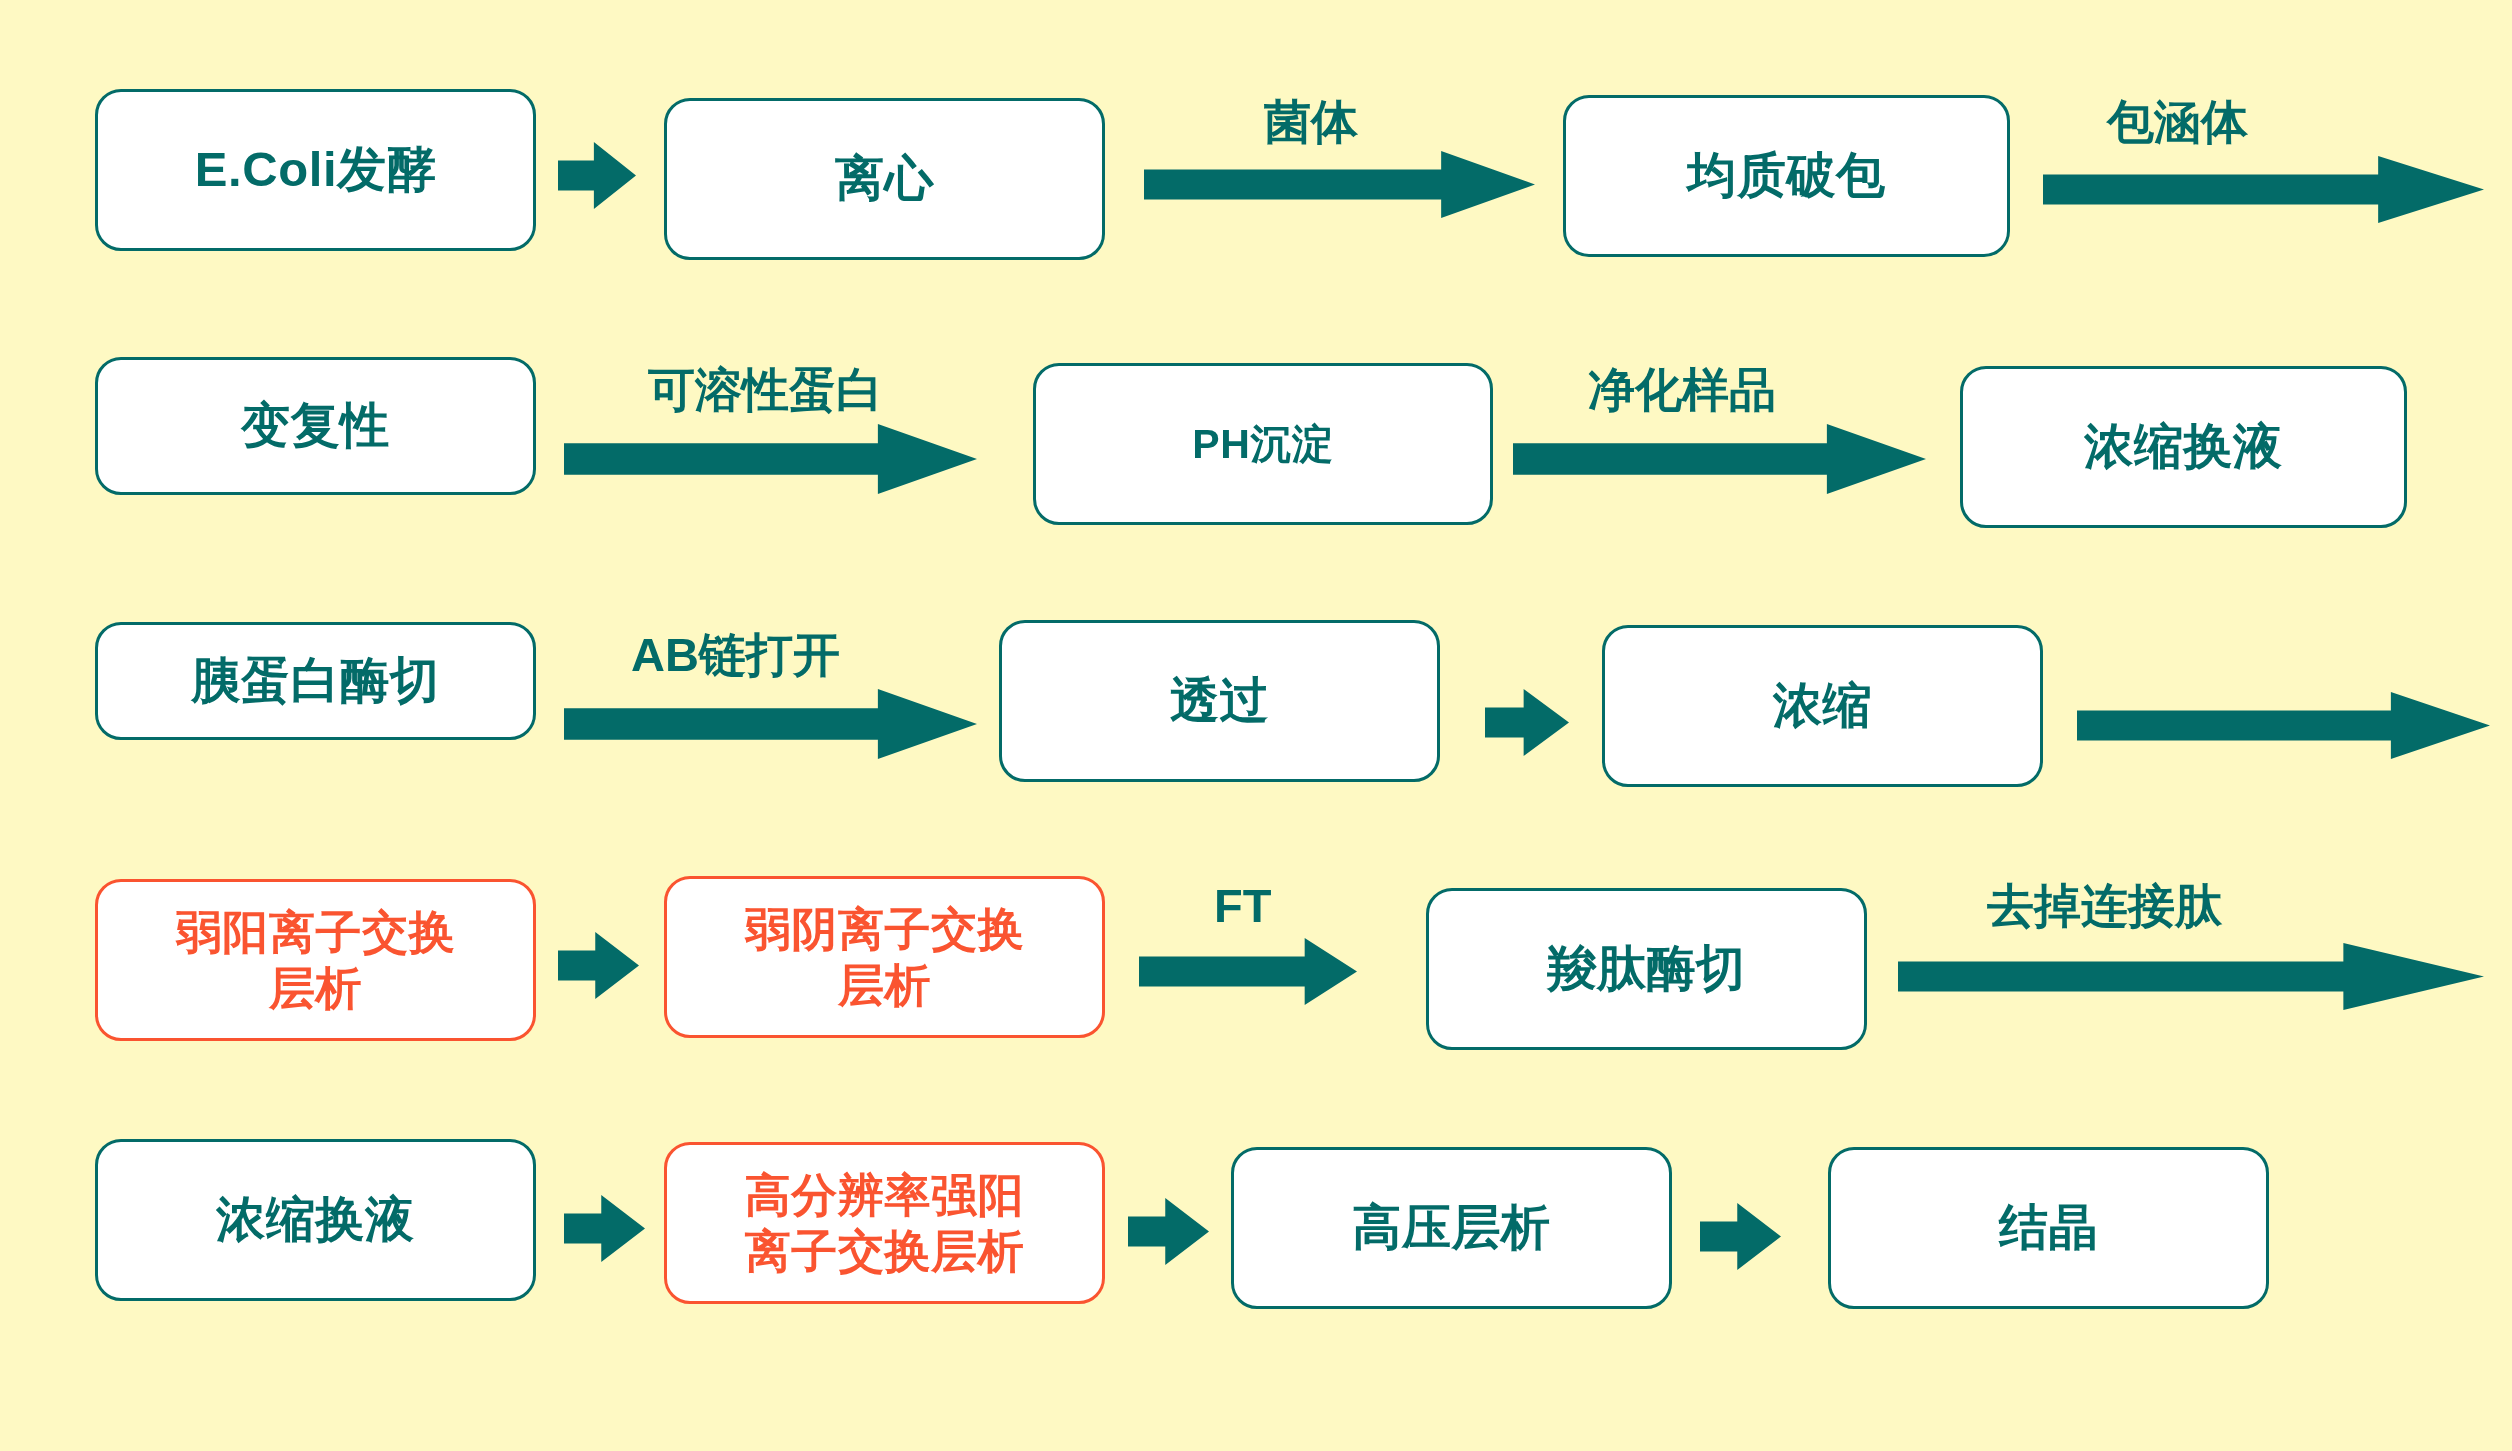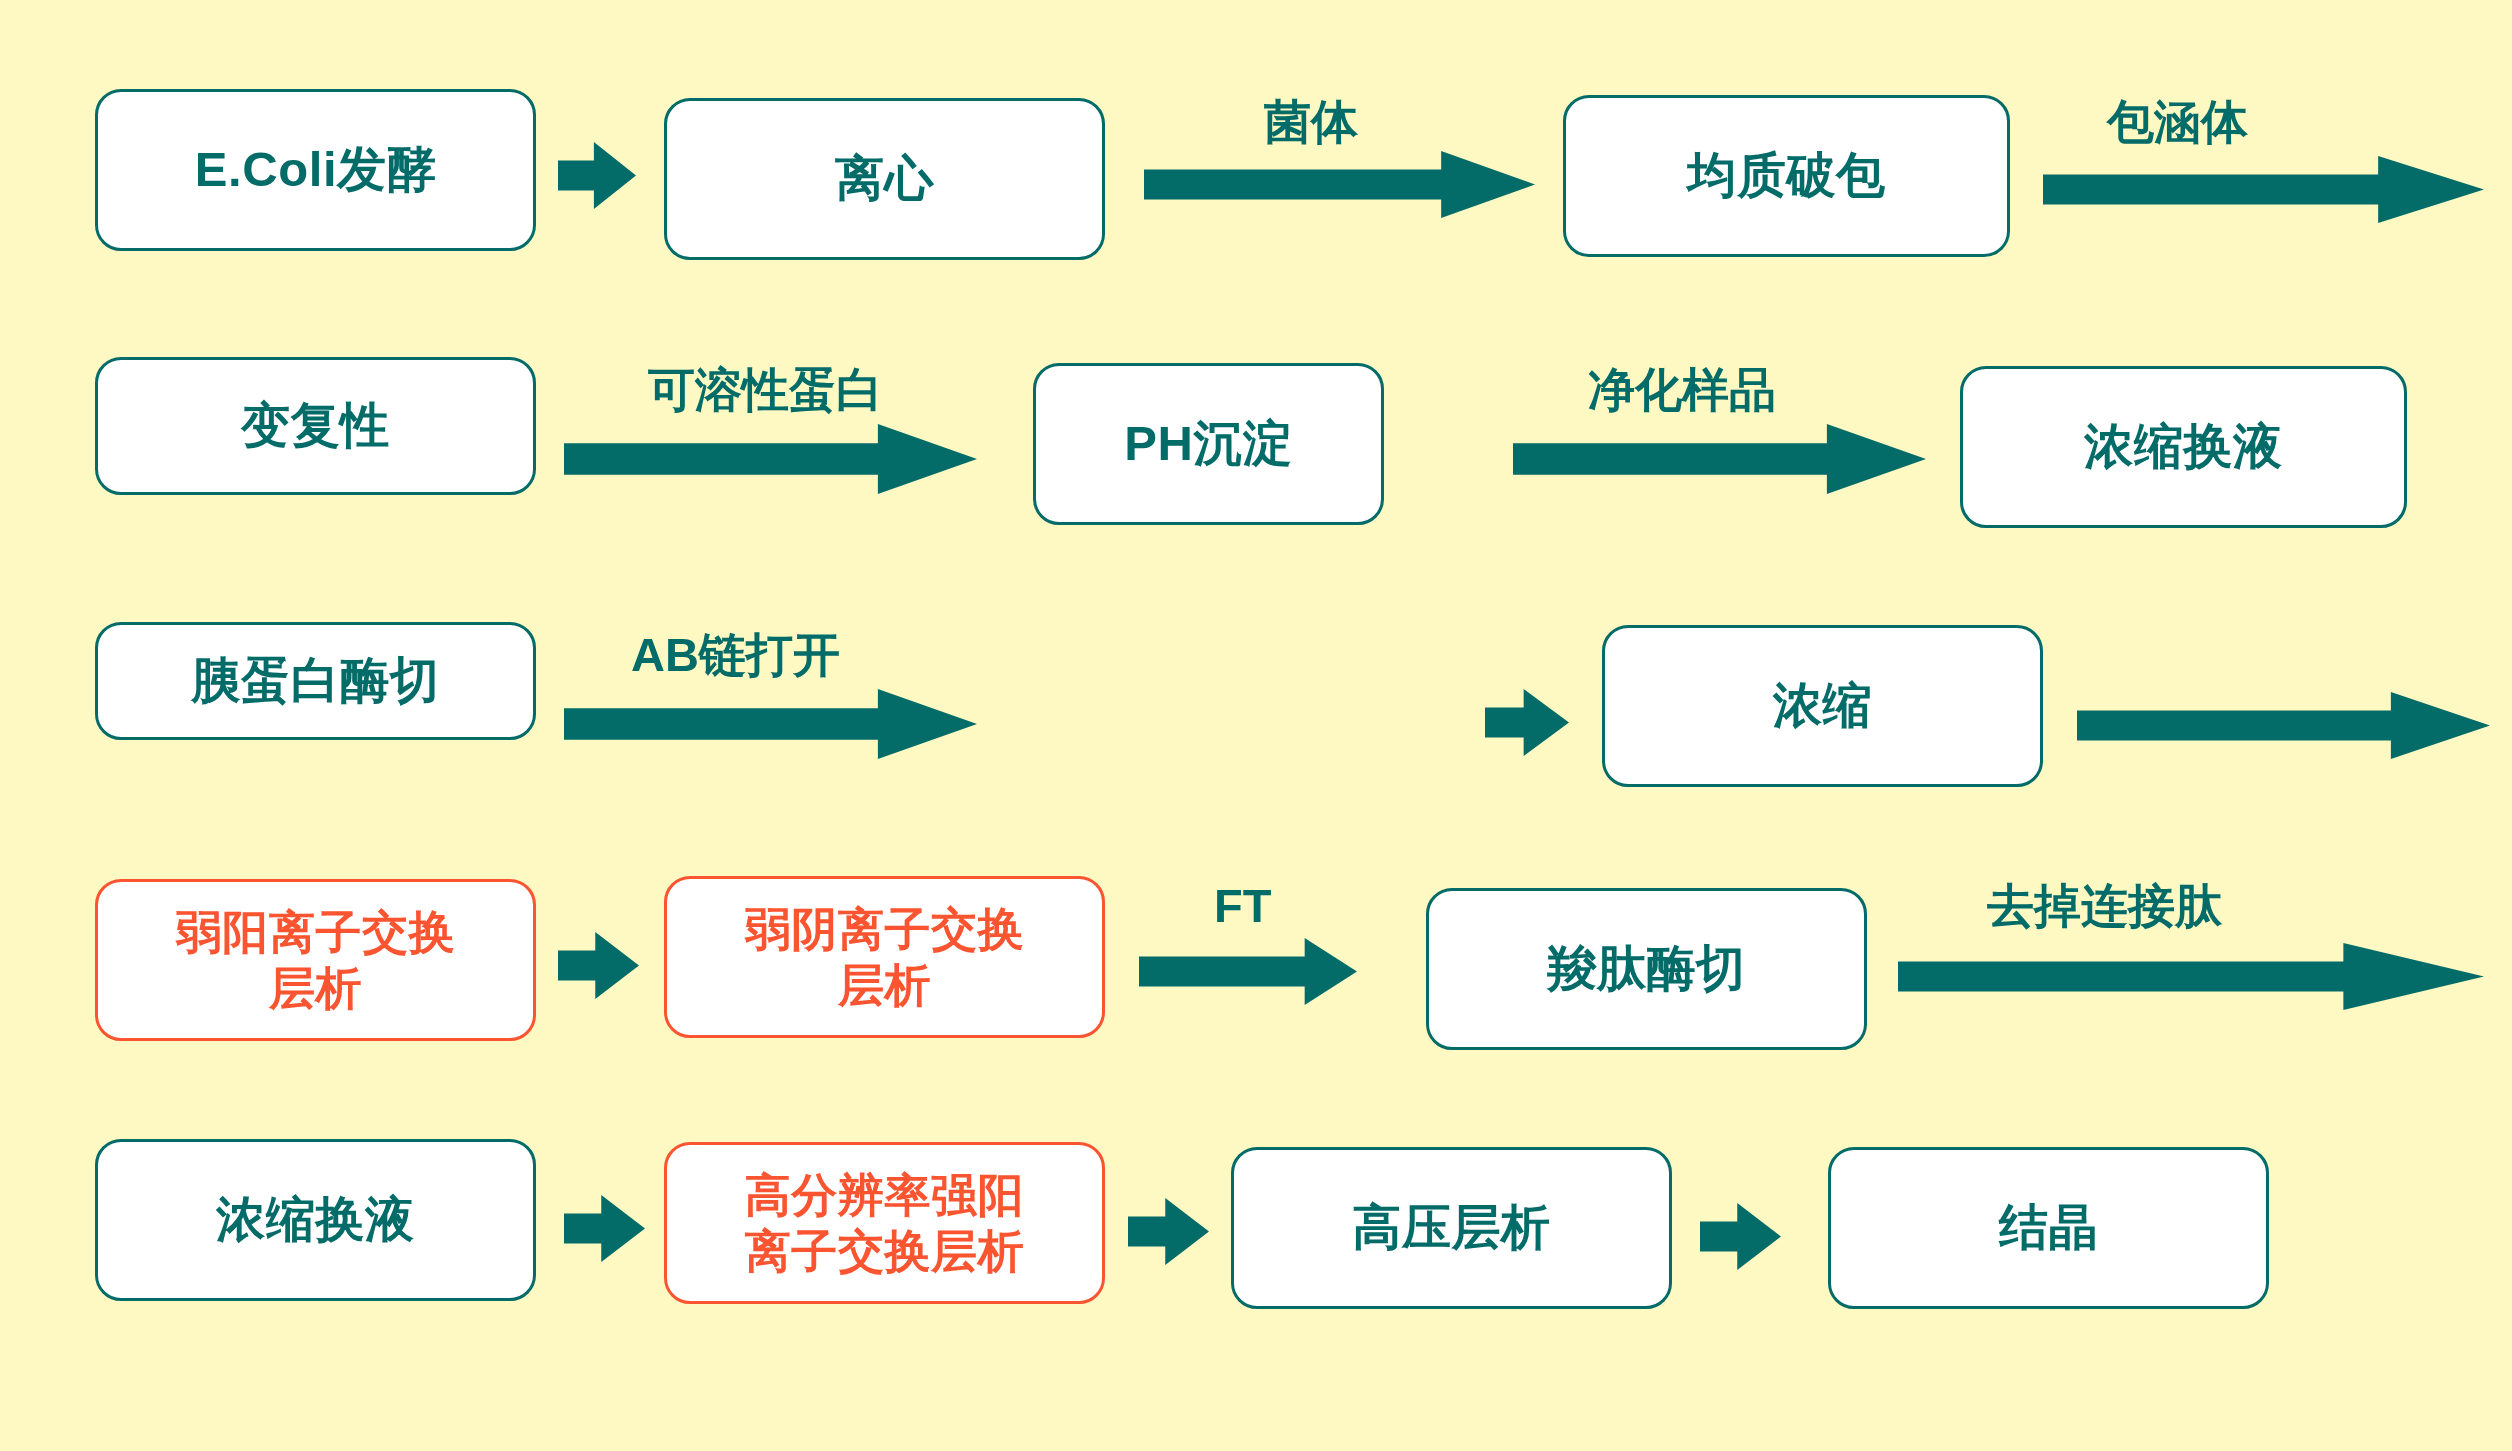--- a/index.html
+++ b/index.html
@@ -93,41 +93,44 @@
     <div class="arrow" style="left: 2043px; top: 156px; width: 441px; height: 67px;">
       <svg viewBox="0 0 100 40" preserveAspectRatio="none" aria-hidden="true">
         <polygon points="0,11 76,11 76,0 100,20 76,40 76,29 0,29" fill="#036B68"></polygon>
       </svg>
     </div>
     <div class="edge-label" style="left: 1264px; top: 98px; font-size: 47px;">菌体</div>
     <div class="edge-label" style="left: 2107px; top: 98px; font-size: 47px;">包涵体</div>
     <div class="node teal" style="left: 95px; top: 357px; width: 441px; height: 138px; font-size: 49px;">
       <span class="label">变复性</span>
     </div>
-    <div class="node teal" style="left: 1033px; top: 363px; width: 351px; height: 162px; font-size: 49px; align-items: center;">
+    <div class="node teal" style="left: 1033px; top: 363px; width: 460px; height: 162px; font-size: 41px; align-items: center;">
       <span class="label">PH沉淀</span>
     </div>
     <div class="node teal" style="left: 1960px; top: 366px; width: 447px; height: 162px; font-size: 49px;">
       <span class="label">浓缩换液</span>
     </div>
     <div class="arrow" style="left: 564px; top: 424px; width: 413px; height: 70px;">
       <svg viewBox="0 0 100 40" preserveAspectRatio="none" aria-hidden="true">
         <polygon points="0,11 76,11 76,0 100,20 76,40 76,29 0,29" fill="#036B68"></polygon>
       </svg>
     </div>
     <div class="arrow" style="left: 1513px; top: 424px; width: 413px; height: 70px;">
       <svg viewBox="0 0 100 40" preserveAspectRatio="none" aria-hidden="true">
         <polygon points="0,11 76,11 76,0 100,20 76,40 76,29 0,29" fill="#036B68"></polygon>
       </svg>
     </div>
     <div class="edge-label" style="left: 648px; top: 366px; font-size: 47px;">可溶性蛋白</div>
     <div class="edge-label" style="left: 1588px; top: 366px; font-size: 47px;">净化样品</div>
     <div class="node teal" style="left: 95px; top: 622px; width: 441px; height: 118px; font-size: 49px;">
       <span class="label">胰蛋白酶切</span>
     </div>
+    <div class="node teal" style="left: 999px; top: 620px; width: 441px; height: 162px; font-size: 49px;">
+      <span class="label">透过</span>
+    </div>
     <div class="node teal" style="left: 1602px; top: 625px; width: 441px; height: 162px; font-size: 49px;">
       <span class="label">浓缩</span>
     </div>
     <div class="arrow" style="left: 564px; top: 689px; width: 413px; height: 70px;">
       <svg viewBox="0 0 100 40" preserveAspectRatio="none" aria-hidden="true">
         <polygon points="0,11 76,11 76,0 100,20 76,40 76,29 0,29" fill="#036B68"></polygon>
       </svg>
     </div>
     <div class="arrow" style="left: 1485px; top: 689px; width: 84px; height: 67px;">
       <svg viewBox="0 0 100 40" preserveAspectRatio="none" aria-hidden="true">

